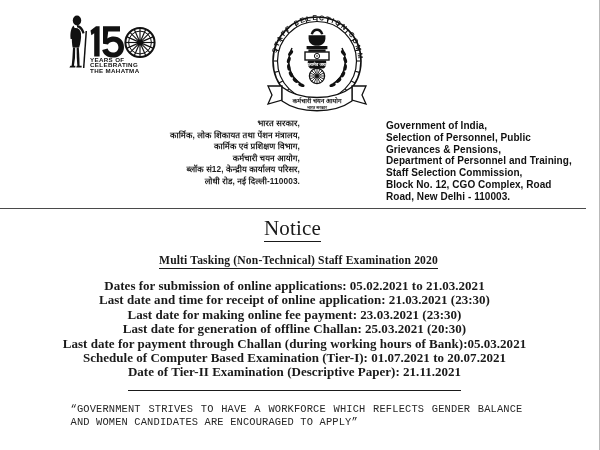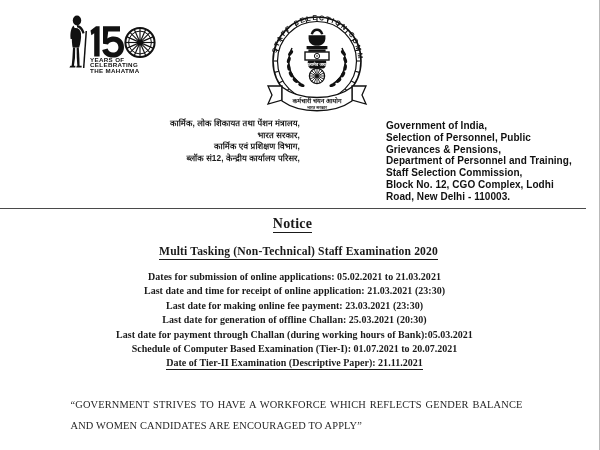--- a/index.html
+++ b/index.html
@@ -85,22 +85,22 @@
     background: #4a4a4a;
   }
 
   
   .body-wrap {
     position: relative;
     padding-top: 6px;
   }
   .notice-title {
     text-align: center;
-    font-size: 14px;
-    font-weight: 700;
+    font-size: 21px;
+    font-weight: 400;
     letter-spacing: 0.2px;
     margin: 0;
     padding-right: 14px;
   }
   .notice-title span {
     border-bottom: 1.4px solid #1a1a1a;
     padding-bottom: 1px;
   }
   .exam-title {
     text-align: center;
@@ -115,41 +115,42 @@
     padding-bottom: 1px;
   }
 
   .dates {
     margin: 12px 0 0 0;
     padding: 0 10px 0 0;
     list-style: none;
     text-align: center;
   }
   .dates li {
-    font-size: 10px;
+    font-size: 13px;
     font-weight: 700;
     line-height: 14.4px;
     white-space: nowrap;
     letter-spacing: 0.02px;
   }
   .dates li.underlined span {
     border-bottom: 1.1px solid #1a1a1a;
-    padding-bottom: 1px;
+    padding-bottom: 11px;
   }
 
   .quote {
     margin: 23px auto 0 auto;
     width: 452px;
     padding-right: 6px;
     font-size: 10.4px;
-    line-height: 21px;
+    line-height: 13px;
     text-align: justify;
     text-align-last: left;
     letter-spacing: 0.15px;
     color: #262626;
+    font-family: Liberation Mono, monospace;
   }
 </style>
 </head>
 <body>
 
 <div class="page">
 
   <div class="header">
 
     <div class="gandhi-logo">
@@ -301,33 +302,35 @@
         </g>
         <text x="55" y="95" text-anchor="middle" font-family="Liberation Sans, sans-serif" font-size="6.4" font-weight="bold" fill="#111">कर्मचारी चयन आयोग</text>
         <text x="55" y="101.4" text-anchor="middle" font-family="Liberation Sans, sans-serif" font-size="4.2" font-weight="bold" fill="#111">भारत सरकार</text>
       </svg>
     </div>
   </div>
 
   <div class="address-band">
 
     <div class="addr-hindi">
+      <div class="ln">भारत सरकार,</div>
       <div class="ln">कार्मिक, लोक शिकायत तथा पेंशन मंत्रालय,</div>
-      <div class="ln">भारत सरकार,</div>
       <div class="ln">कार्मिक एवं प्रशिक्षण विभाग,</div>
+      <div class="ln">कर्मचारी चयन आयोग,</div>
       <div class="ln">ब्लॉक सं12, केन्द्रीय कार्यालय परिसर,</div>
+      <div class="ln">लोधी रोड, नई दिल्ली-110003.</div>
     </div>
 
     <div class="addr-eng">
       <div>Government of India,</div>
       <div>Selection of Personnel, Public</div>
       <div>Grievances &amp; Pensions,</div>
       <div>Department of Personnel and Training,</div>
       <div>Staff Selection Commission,</div>
-      <div>Block No. 12, CGO Complex, Lodhi</div>
+      <div>Block No. 12, CGO Complex, Road</div>
       <div>Road, New Delhi - 110003.</div>
     </div>
 
     <div class="rule"></div>
   </div>
 
   <div class="body-wrap">
 
     <div class="notice-title">
       <span>Notice</span>

